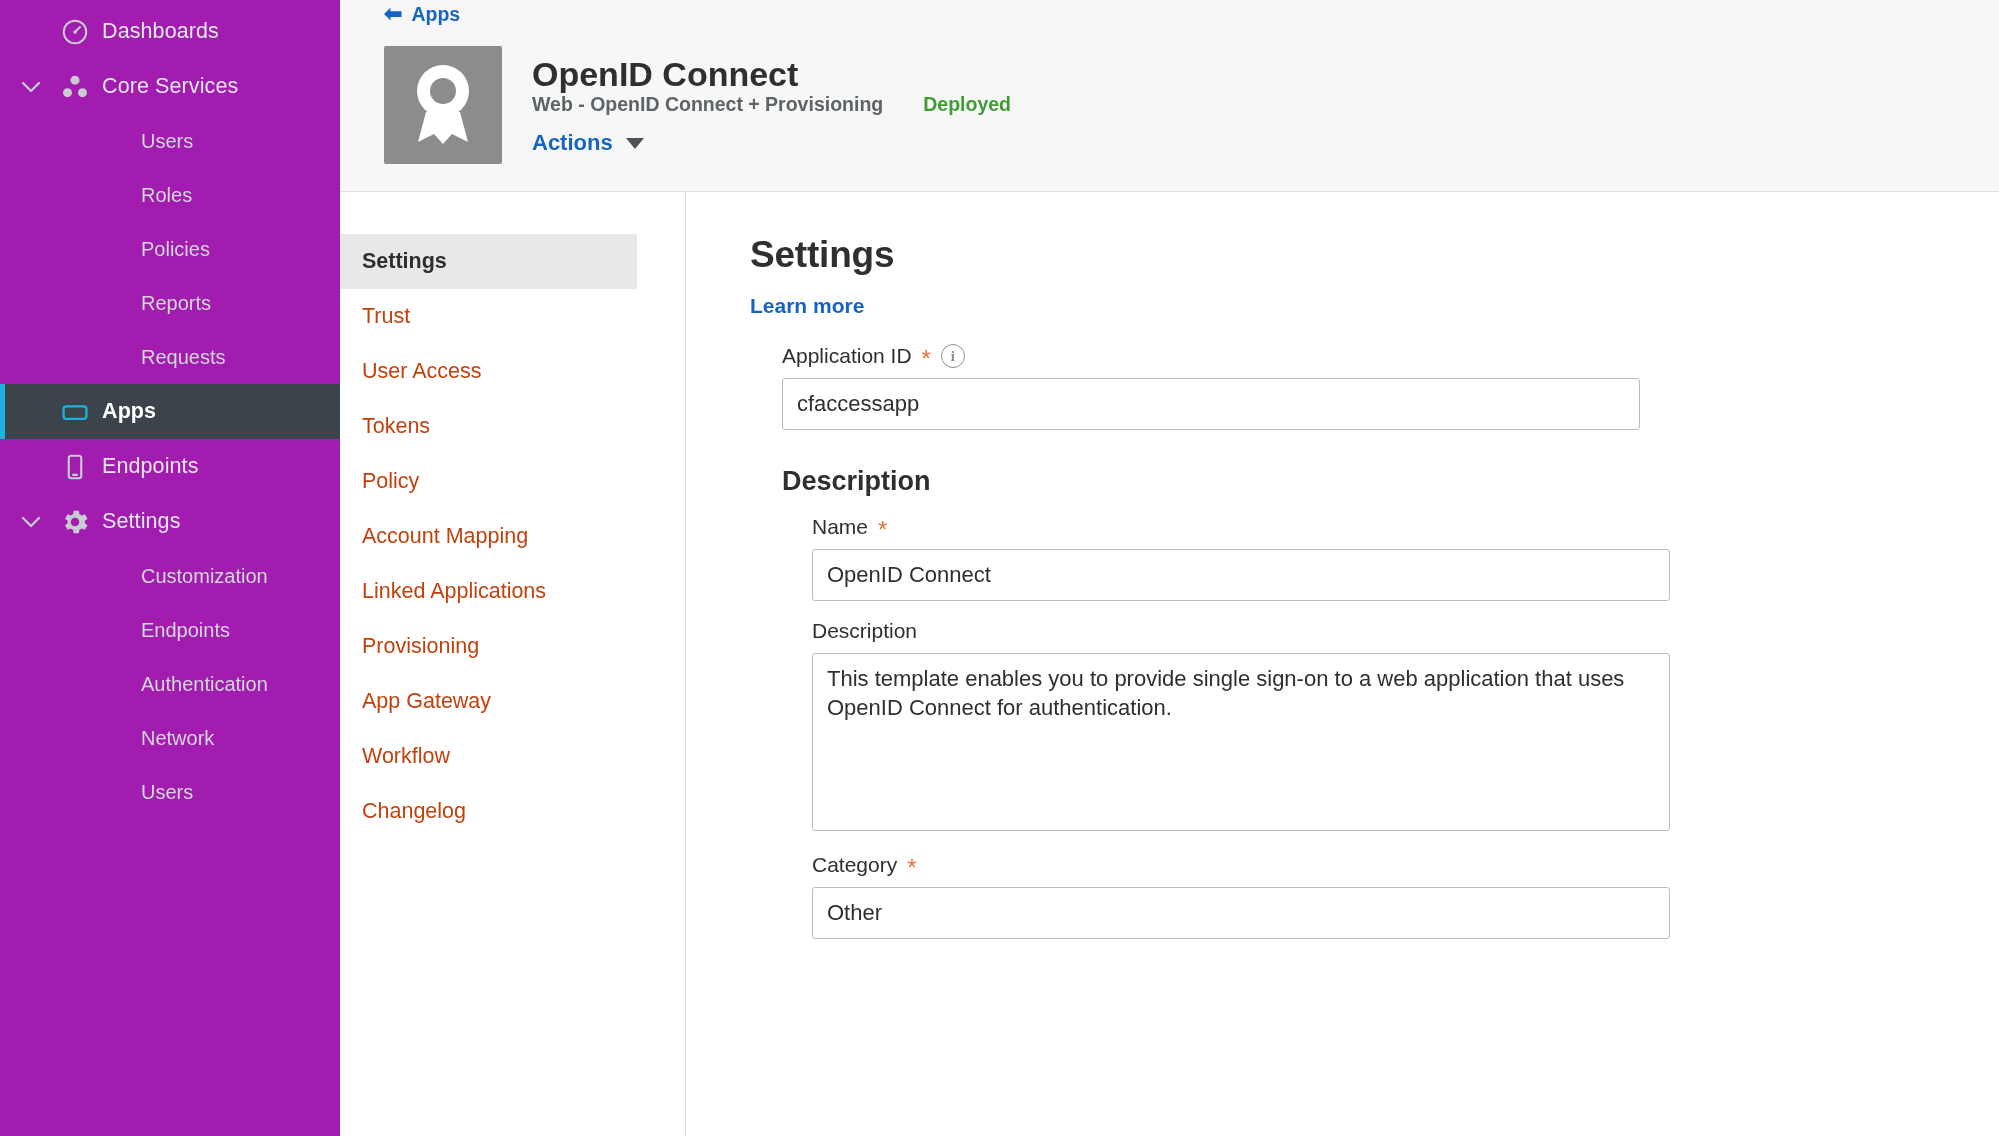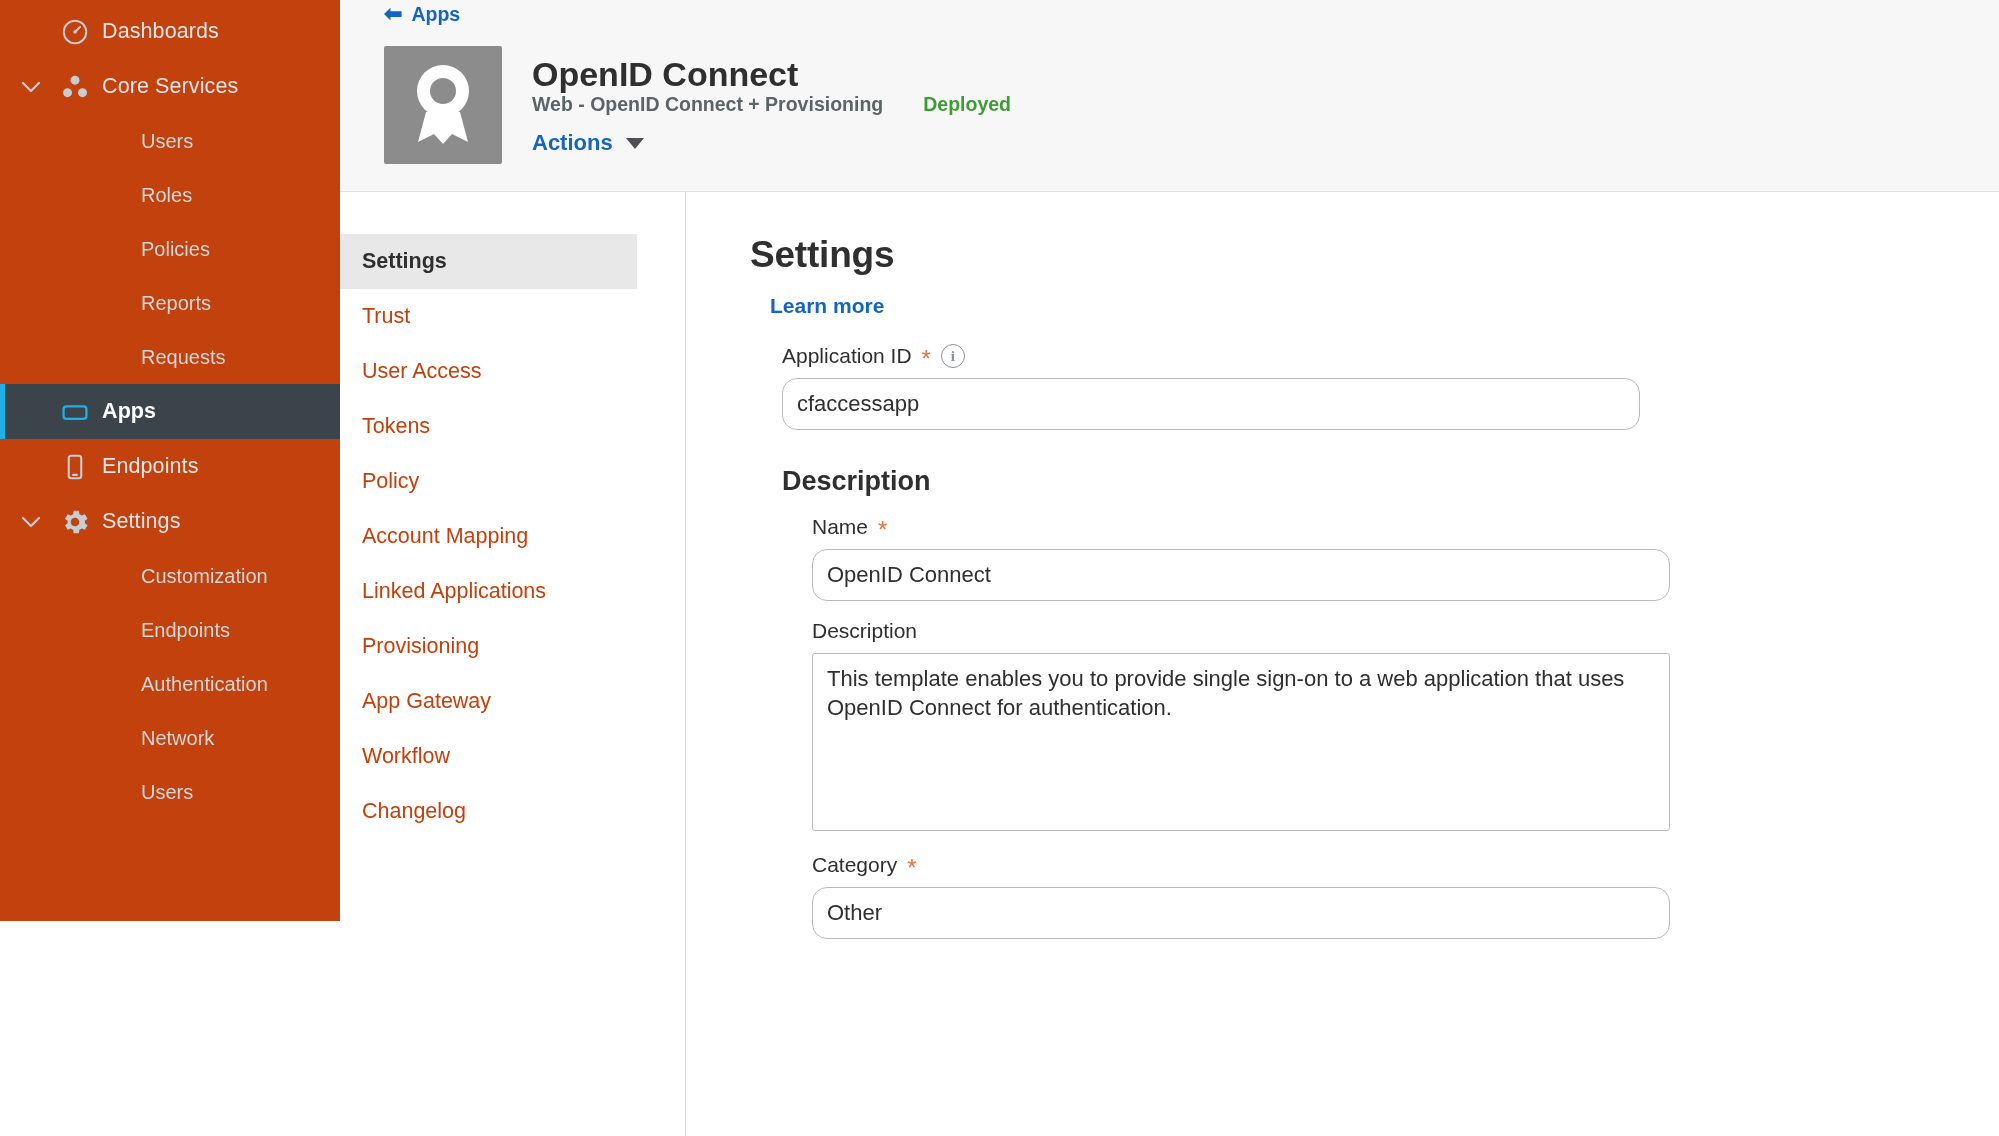--- a/index.html
+++ b/index.html
@@ -16,23 +16,23 @@
   .app {
     display: flex;
     width: 1999px;
     height: 1136px;
   }
 
   
   .sidebar {
     width: 340px;
     min-width: 340px;
-    background: #c2410c;
+    background: #a21caf;
     color: #d7dbde;
-    height: 921px;
+    height: 1136px;
     padding-top: 4px;
     box-sizing: border-box;
     position: relative;
   }
   .nav-row {
     display: flex;
     align-items: center;
     height: 55px;
     padding-left: 14px;
     box-sizing: border-box;
@@ -212,21 +212,20 @@
     color: #2f2f2f;
     letter-spacing: -.2px;
   }
   .learn-more {
     display: inline-block;
     margin-top: 18px;
     font-size: 21px;
     font-weight: bold;
     color: #1565c0;
     cursor: pointer;
-    margin-left: 20px;
   }
   .field-block {
     margin-top: 26px;
     padding-left: 32px;
   }
   .field-label-row {
     display: flex;
     align-items: center;
     gap: 10px;
     margin-bottom: 10px;
@@ -252,21 +251,21 @@
     display: inline-flex;
     align-items: center;
     justify-content: center;
     font-family: "Liberation Serif", serif;
     cursor: pointer;
   }
   .text-input {
     width: 858px;
     height: 52px;
     border: 1px solid #b9bdc0;
-    border-radius: 15px;
+    border-radius: 3px;
     font-size: 22px;
     color: #2f2f2f;
     padding: 0 14px;
     box-sizing: border-box;
     font-family: "Liberation Sans", sans-serif;
     background: #fff;
     outline: none;
   }
   .section-title {
     font-size: 27px;

